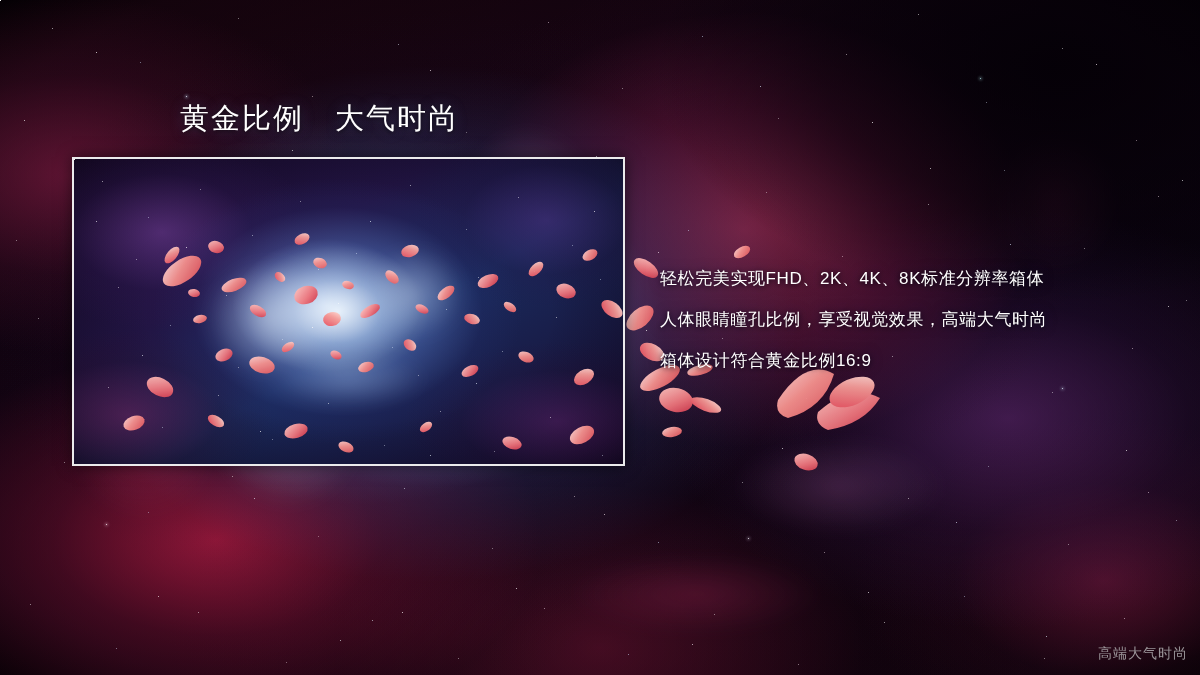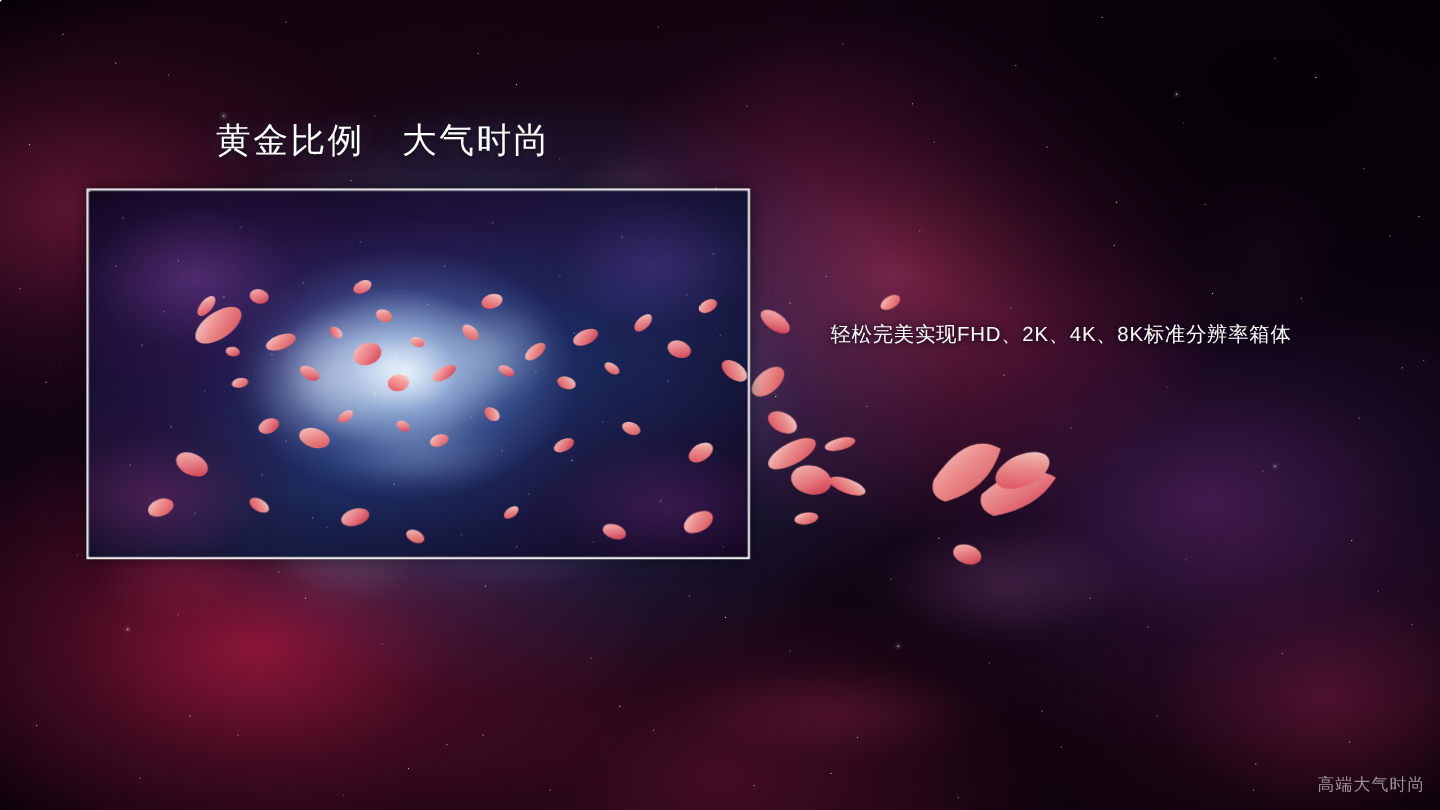--- a/index.html
+++ b/index.html
@@ -199,21 +199,21 @@
       520px 52px 0 0 rgba(255,255,255,.86), 186px 272px 0 0 rgba(255,255,255,.88),
       356px 296px 0 0 rgba(236,246,255,.82), 22px 62px 0 0 rgba(255,255,255,.84);
   }
 
   
   .bodytext{
     position:absolute;left:660px;top:258px;width:530px;
     color:#ffffff;font-size:17px;line-height:41px;letter-spacing:.6px;
     text-shadow:0 1px 5px rgba(0,0,0,.80), 0 0 12px rgba(40,30,80,.55);
   }
-  .bodytext div{white-space:nowrap;margin-left:32px;}
+  .bodytext div{white-space:nowrap;}
 
   
   .watermark{
     position:absolute;right:12px;bottom:12px;
     font-size:14px;letter-spacing:1px;
     color:rgba(188,188,190,.78);
   }
 </style>
 </head>
 <body>
@@ -319,17 +319,19 @@
         <ellipse cx="438" cy="284" rx="10" ry="6" fill="url(#pg2)" transform="rotate(18 438 284)"></ellipse>
         <ellipse cx="508" cy="276" rx="13" ry="8" fill="url(#pg1)" transform="rotate(-28 508 276)"></ellipse>
         <ellipse cx="120" cy="134" rx="6" ry="4" fill="url(#pg2)" transform="rotate(10 120 134)"></ellipse>
         <ellipse cx="258" cy="160" rx="9" ry="7" fill="url(#pg3)" transform="rotate(-12 258 160)"></ellipse>
       </g>
     </svg>
   </div>
 
   <div class="bodytext">
     <div>轻松完美实现FHD、2K、4K、8K标准分辨率箱体</div>
+    <div>人体眼睛瞳孔比例，享受视觉效果，高端大气时尚</div>
+    <div>箱体设计符合黄金比例16:9</div>
   </div>
 
   <div class="watermark">高端大气时尚</div>
 
 </div>
 
 </body></html>

